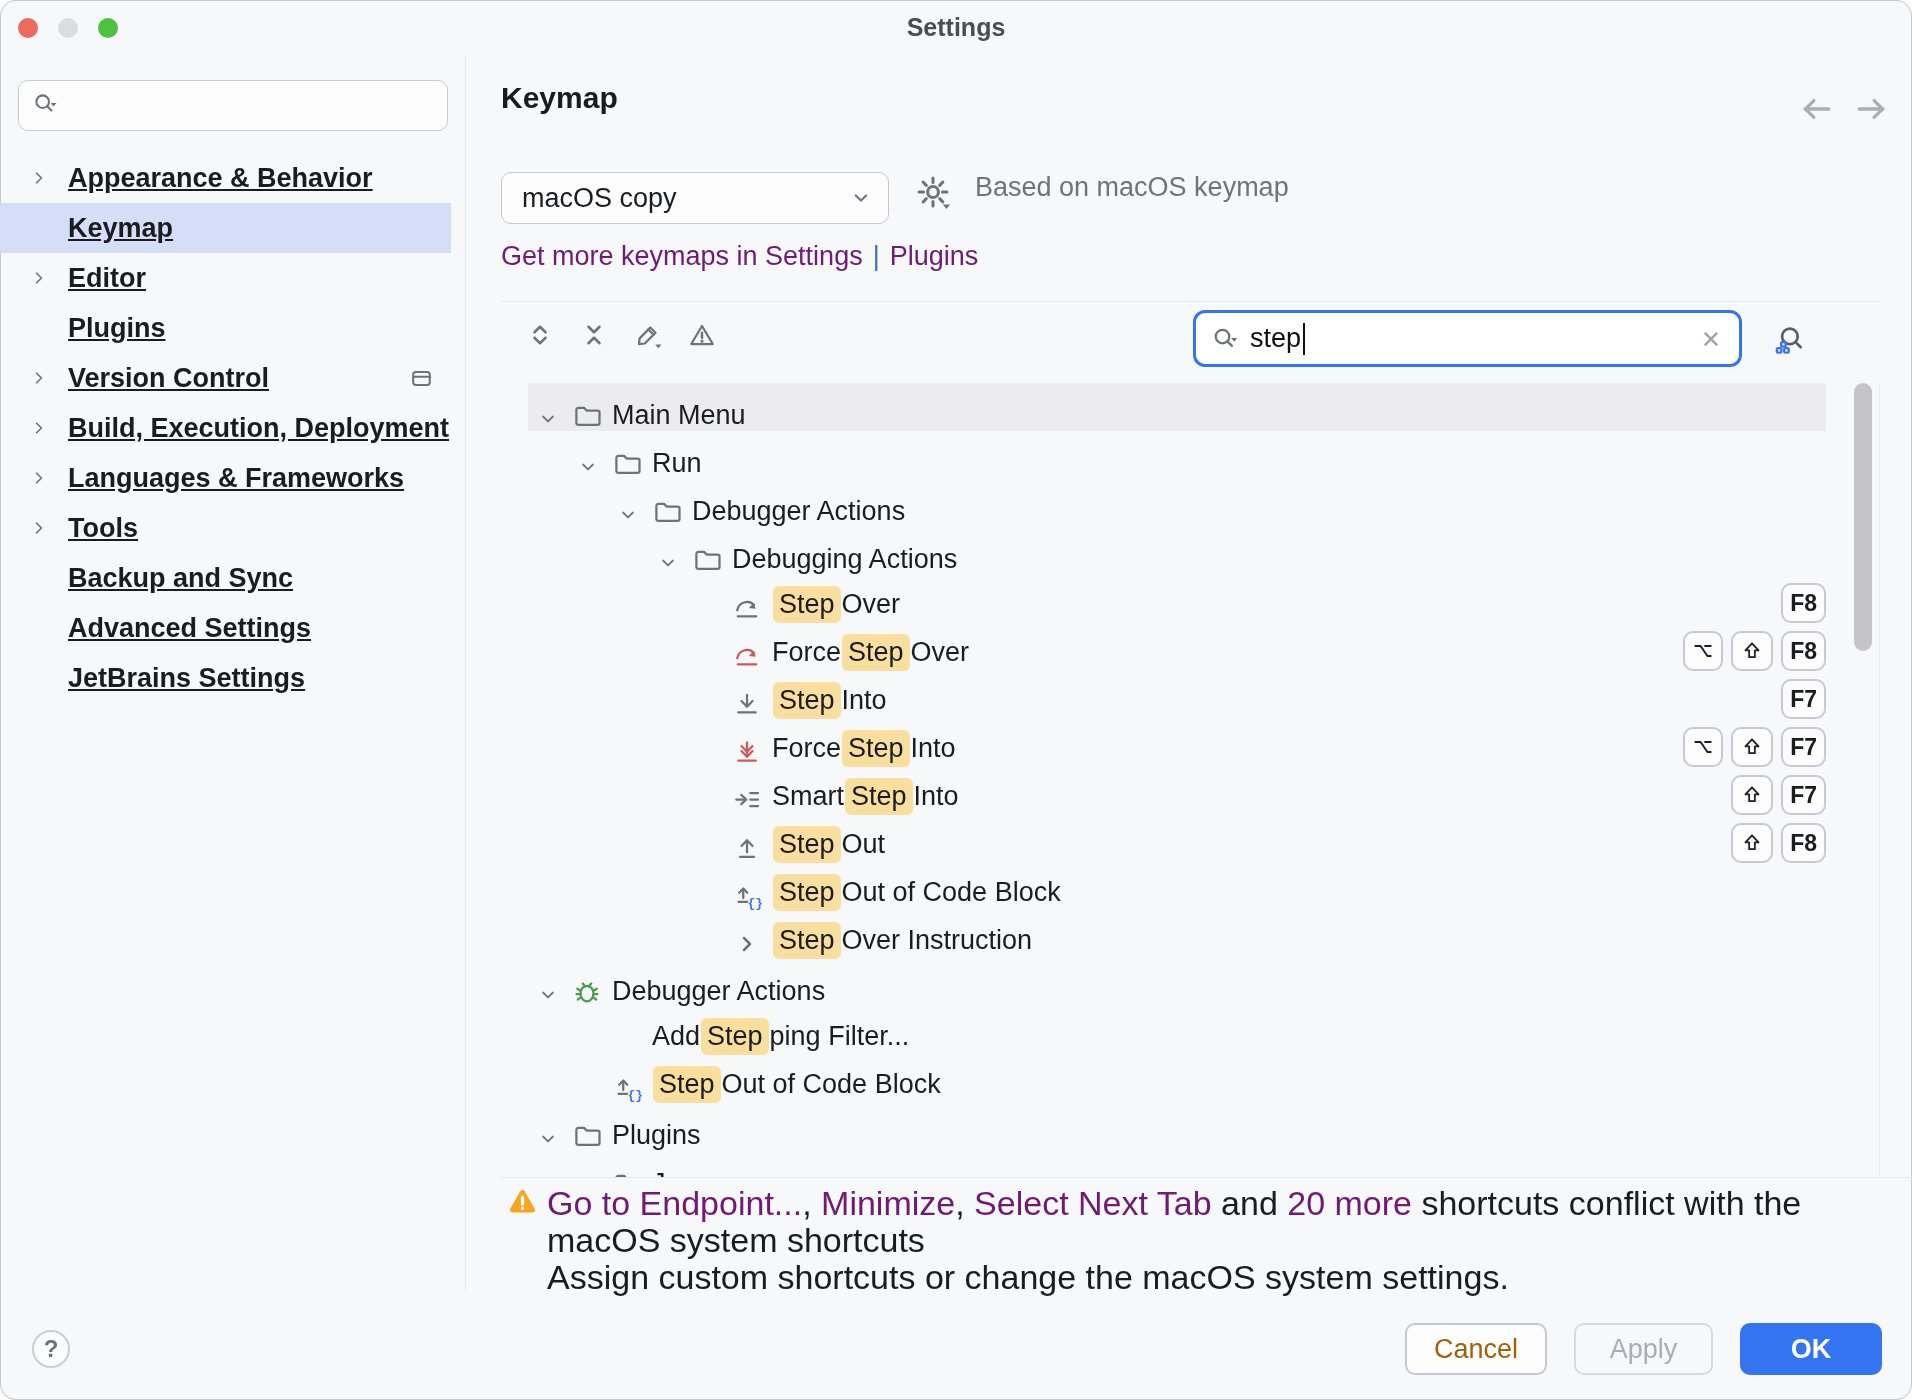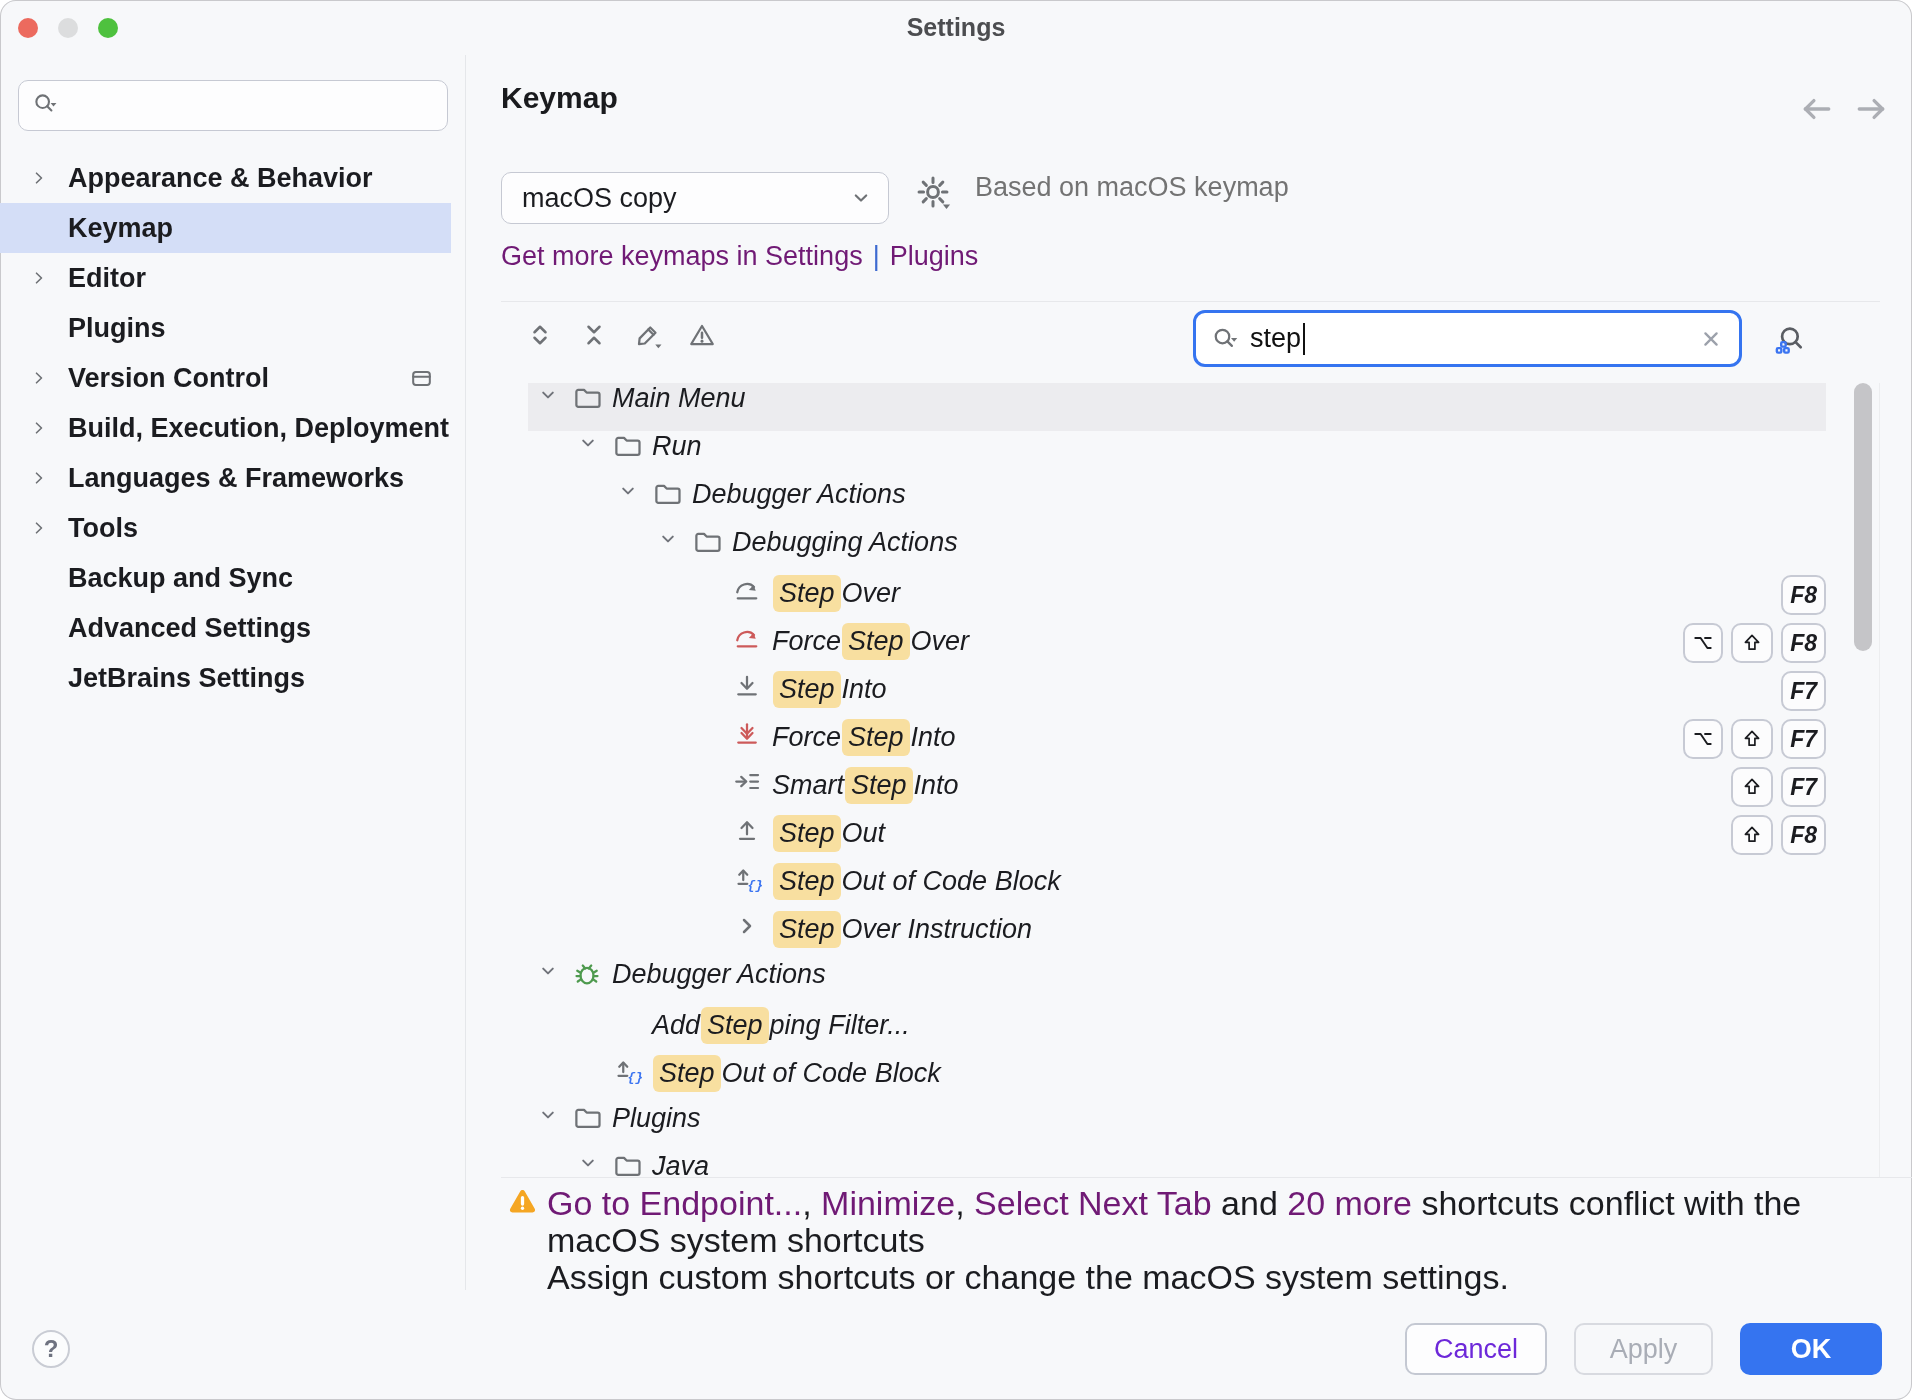--- a/index.html
+++ b/index.html
@@ -11,21 +11,21 @@
   .tl{position:absolute;top:18px;width:20px;height:20px;border-radius:50%;}
   .tl.red{left:18px;background:#EC6A5E;}
   .tl.gray{left:58px;background:#DCDDDE;}
   .tl.green{left:98px;background:#4EC13E;}
   .win-title{position:absolute;top:0;left:0;right:0;height:55px;display:flex;align-items:center;justify-content:center;
     font-size:25px;font-weight:bold;color:#4C4D50;}
   
   .sidebar{position:absolute;top:55px;left:0;width:465px;height:1235px;border-right:1px solid #E5E7EA;}
   .side-search{position:absolute;left:18px;top:25px;width:430px;height:51px;background:#FDFDFE;
     border:1.5px solid #C6C9D3;border-radius:10px;display:flex;align-items:center;padding:0 12px;box-sizing:border-box;color:#6F7276;}
-  .side-list{position:absolute;left:0;top:98px;right:14px;}
+  .side-list{position:absolute;left:0;top:98px;right:14px;text-decoration:underline;}
   .side-row{height:50px;display:flex;align-items:center;padding-left:28px;cursor:default;}
   .side-row .chev{width:40px;display:flex;align-items:center;color:#6F7276;}
   .side-row .slabel{font-size:27px;font-weight:bold;color:#1B1C20;white-space:nowrap;}
   .side-row.selected{background:#D4DEF7;}
   .side-row .trail{margin-left:auto;margin-right:16px;color:#6F7276;display:flex;}
   
   .content{position:absolute;left:466px;top:55px;width:1446px;height:1235px;}
   .page-title{position:absolute;left:35px;top:26px;font-size:30px;font-weight:bold;color:#1A1B1E;}
   .nav-arrows{position:absolute;top:36px;right:22px;display:flex;gap:20px;color:#ACAEB4;}
   .controls{position:absolute;left:35px;top:117px;display:flex;}
@@ -44,21 +44,21 @@
   .main-search{position:absolute;left:727px;top:255px;width:549px;height:57px;background:#fff;
     border:3.5px solid #3574F0;border-radius:12px;box-sizing:border-box;display:flex;align-items:center;padding:0 14px;}
   .main-search .glass{color:#6F7276;display:flex;}
   .query{margin-left:10px;font-size:27px;color:#111;}
   .caret{width:2px;height:32px;background:#111;margin-left:2px;}
   .clear-x{margin-left:auto;color:#9CA1AB;display:flex;}
   .find-shortcut{position:absolute;left:1304px;top:266px;width:38px;height:38px;display:flex;align-items:center;justify-content:center;color:#5A5D63;}
   
   .tree{position:absolute;left:62px;top:328px;width:1298px;height:794px;overflow:hidden;font-size:27px;}
   .tree-border{position:absolute;left:1413px;top:328px;width:1px;height:794px;background:#ECEDEF;}
-  .trow{height:48px;display:flex;align-items:flex-start;font-style:italic;}
+  .trow{height:48px;display:flex;align-items:flex-end;}
   .trow.selected{background:#ECECEF;}
   .trow .exp{width:40px;min-width:40px;display:flex;align-items:center;justify-content:center;color:#70737A;}
   .trow .ticon{width:38px;min-width:38px;display:flex;align-items:center;justify-content:center;}
   .trow .tlabel{margin-left:6px;white-space:nowrap;color:#1B1C20;display:flex;align-items:center;}
   .hl{background:#F8DFA0;border-radius:6px;padding:3px 6px;margin:0 1px;}
   .keys{margin-left:auto;margin-right:0;display:flex;gap:8px;align-items:center;}
   .key{min-width:40px;height:40px;padding:0 7px;box-sizing:border-box;border:2px solid #C7CAD4;border-radius:10px;
     background:#FCFCFD;display:flex;align-items:center;justify-content:center;font-weight:bold;font-size:23px;color:#1B1C20;}
   .ic-gray{color:#6F7276;} .ic-red{color:#CD5A5A;} .ic-green{color:#4E9A4E;}
   .scroll-thumb{position:absolute;left:1388px;top:328px;width:18px;height:268px;border-radius:9px;background:#C5C5C8;}
@@ -66,21 +66,21 @@
   
   .warning{position:absolute;left:40px;top:1130px;display:flex;align-items:flex-start;}
   .warn-text{margin-left:8px;font-size:34px;line-height:37px;color:#1B1C20;}
   .wlink{color:#701a75;}
   
   .footer{position:absolute;left:0;bottom:0;height:110px;right:0;}
   .help-btn{position:absolute;left:32px;top:40px;width:38px;height:38px;border-radius:50%;border:2px solid #C9CCD4;
     background:#FBFCFD;display:flex;align-items:center;justify-content:center;font-size:24px;font-weight:bold;color:#6E7280;box-sizing:border-box;}
   .btns{position:absolute;right:30px;top:33px;display:flex;gap:27px;}
   .btn{height:52px;border-radius:10px;display:flex;align-items:center;justify-content:center;font-size:27px;box-sizing:border-box;}
-  .btn.cancel{width:142px;background:#FDFDFE;border:2px solid #C4C8D2;color:#6d28d9;}
+  .btn.cancel{width:142px;background:#FDFDFE;border:2px solid #C4C8D2;color:#a16207;}
   .btn.apply{width:139px;background:#F7F8FA;border:2px solid #D8DAE0;color:#A9ADB6;}
   .btn.ok{width:142px;background:#3574F0;color:#fff;font-weight:bold;}
 </style>
 </head>
 <body>
 
 <div class="window">
 
   <div class="titlebar">
     <span class="tl red"></span>

